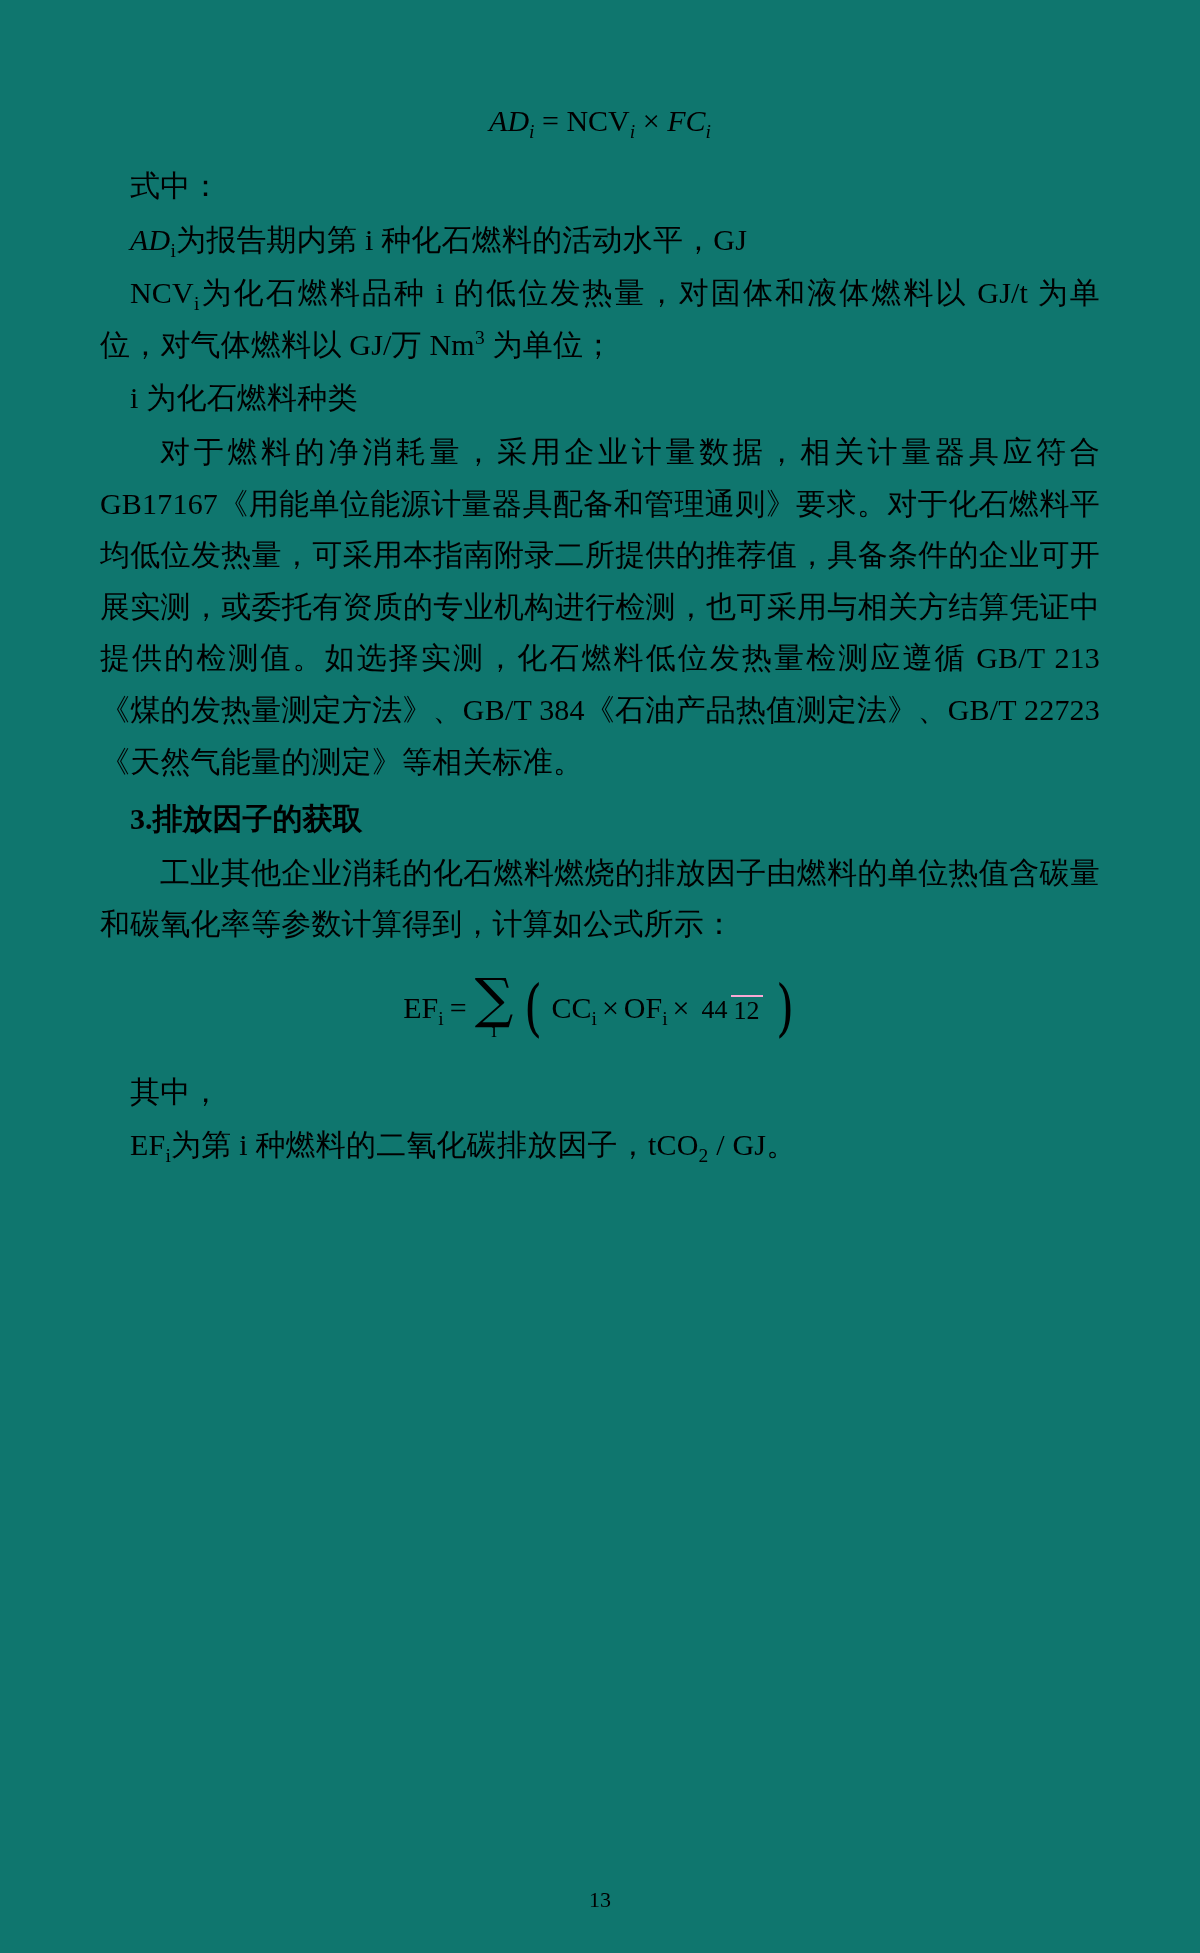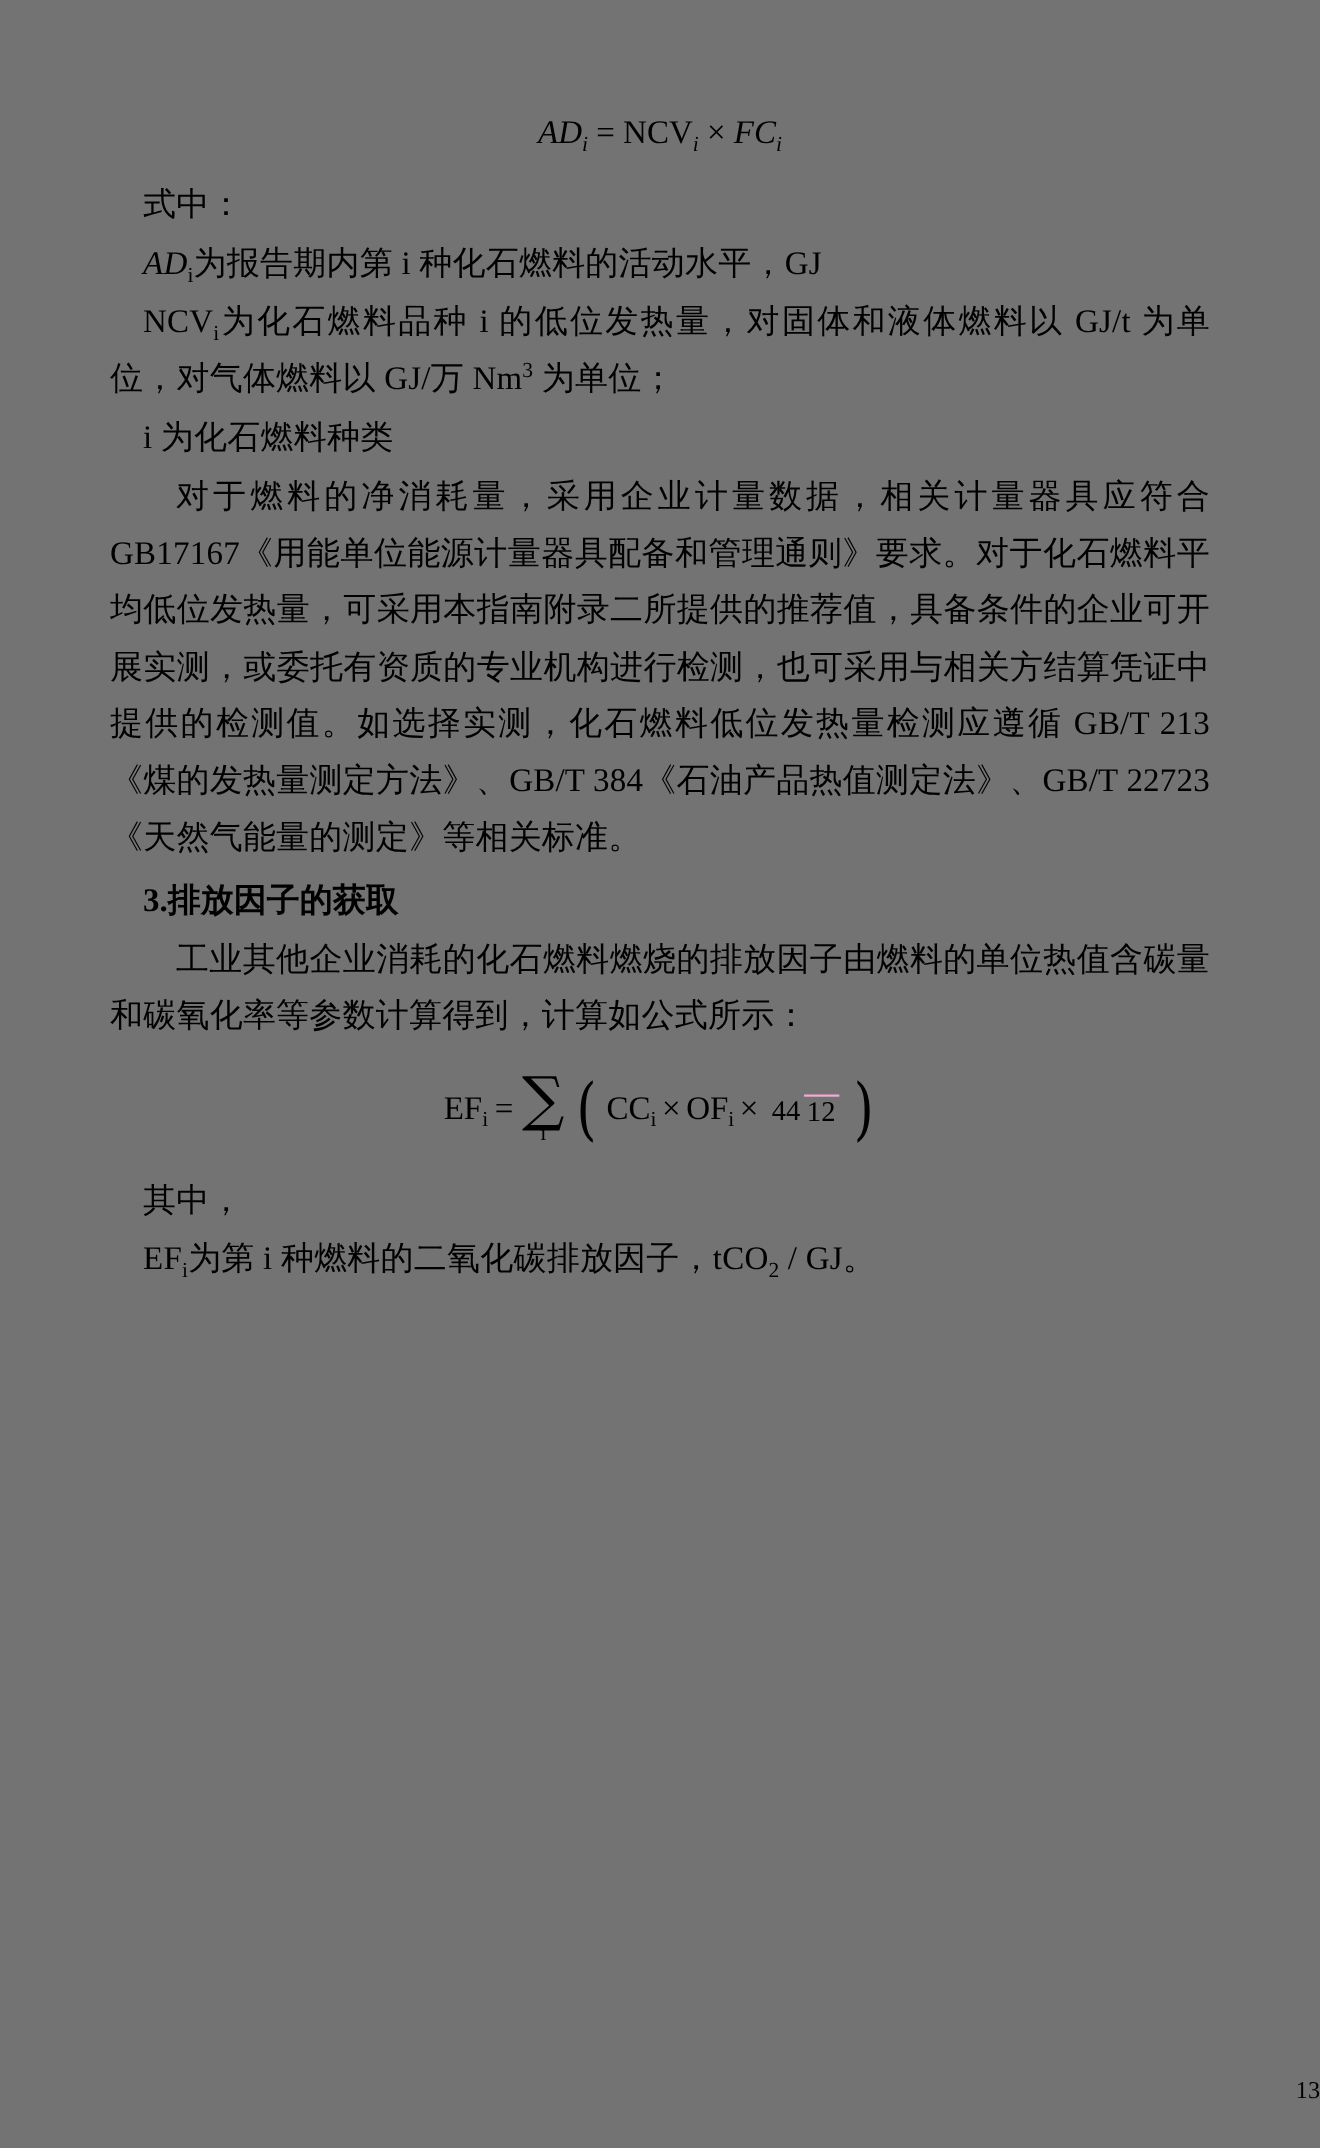--- a/index.html
+++ b/index.html
@@ -12,21 +12,21 @@
     height: 1953px;
     font-family: "Liberation Serif", "DejaVu Serif", serif;
     color: #000000;
   }
   .page {
     position: relative;
     width: 1200px;
     height: 1953px;
     box-sizing: border-box;
     padding: 80px 100px 0 100px;
-    background: #737373;
+    background: #0f766e;
   }
   .formula-block {
     text-align: center;
     margin: 20px 0 18px 0;
     font-size: 30px;
     line-height: 1.4;
   }
   .formula-block .italic {
     font-style: italic;
   }
@@ -121,21 +121,21 @@
     display: inline-flex;
     align-items: flex-end;
     gap: 5px;
     font-size: 30px;
   }
   .page-number {
     position: absolute;
     bottom: 40px;
     left: 0;
     width: 1200px;
-    text-align: right;
+    text-align: center;
     font-size: 22px;
   }
   .nowrap { white-space: nowrap; }
 </style>
 </head>
 <body>
 
 <div class="page">
 
   <div class="formula-block">

